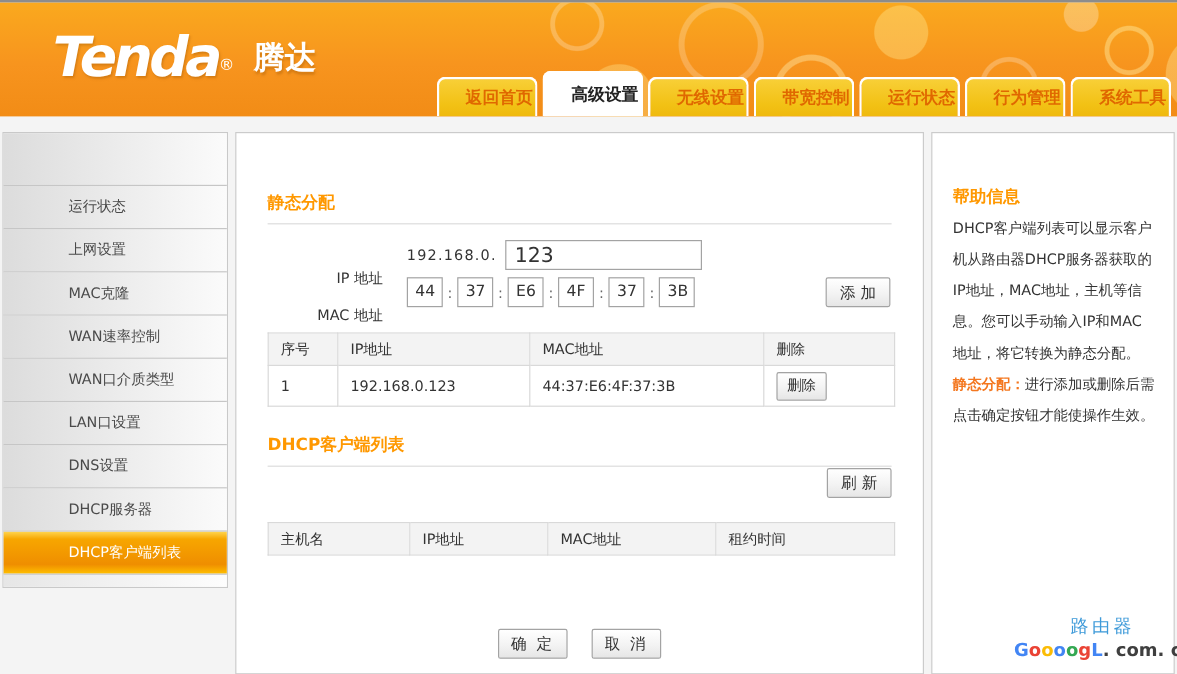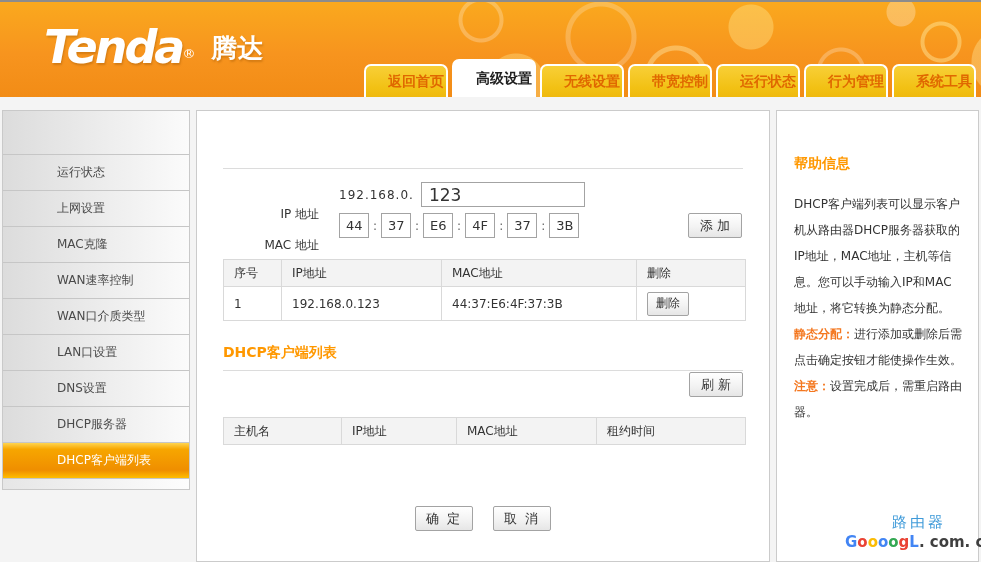--- a/index.html
+++ b/index.html
@@ -103,21 +103,21 @@
   .tbl1 { margin-top:21px;border-radius:26px; }
   .tbl2 { margin-top:20px; }
   th, td { border:1px solid #d9d9d9; text-align:left; font-weight:normal;
     padding:0 10px; font-size:12px; color:#333; overflow:hidden; white-space:nowrap; }
   th { background:#f3f3f3; height:27px; }
   td { height:34px; }
   .section2-title { margin-top:23px; }
   .action-row { display:flex; justify-content:center; gap:20px; margin-top:61px; }
   .action-row .btn { min-width:58px; letter-spacing:2px; }
   
-  .help-title { color:#ff9800; font-weight:bold; font-size:14px; margin-bottom:18px; }
+  .help-title { color:#ff9800; font-weight:bold; font-size:14px; margin-bottom:4px; }
   .help p { font-size:12px; color:#333; line-height:26px; }
   .help .hl { color:#f4771f; font-weight:bold; }
   
   .watermark { position:absolute; left:842px; top:511px; width:138px; height:50px; }
   .cloud { position:absolute; inset:0; }
   .cloud span { position:absolute; background:rgba(255,255,255,.92); border-radius:50%; }
   .wm-cn { position:absolute; left:50px; top:2px; color:#3e9ad9; font-size:15px;
     letter-spacing:3px; white-space:nowrap; }
   .wm-url { position:absolute; left:3px; top:22px; font-size:15px; font-weight:bold;
     white-space:nowrap; letter-spacing:0; }
@@ -152,20 +152,21 @@
     <div class="side-item">WAN速率控制</div>
     <div class="side-item">WAN口介质类型</div>
     <div class="side-item">LAN口设置</div>
     <div class="side-item">DNS设置</div>
     <div class="side-item">DHCP服务器</div>
     <div class="side-item active">DHCP客户端列表</div>
     <div class="side-fill"></div>
 </div>
 
 <div class="main">
+  <div class="section-title">静态分配</div>
   <hr class="rule">
 
   <div class="form-row">
     <span class="f-label">IP 地址</span>
     <span class="ip-prefix">192.168.0.</span>
     <input class="text-input" type="text" value="123" style="">
   </div>
 
   <div class="form-row mac">
     <span class="f-label">MAC 地址</span>
@@ -225,21 +226,20 @@
   <div class="action-row">
     <button class="btn">确 定</button>
     <button class="btn">取 消</button>
   </div>
 </div>
 
 <div class="help">
   <div class="help-title">帮助信息</div>
   <p>DHCP客户端列表可以显示客户机从路由器DHCP服务器获取的IP地址，MAC地址，主机等信息。您可以手动输入IP和MAC地址，将它转换为静态分配。</p>
   <p><span class="hl">静态分配：</span><span>进行添加或删除后需点击确定按钮才能使操作生效。</span></p>
-  <p><span class="hl">注意：</span><span>设置完成后，需重启路由器。</span></p>
 </div>
 
 <div class="watermark">
   <div class="cloud">
     <span style="left:2px;top:14px;width:40px;height:28px;"></span>
     <span style="left:30px;top:4px;width:56px;height:34px;"></span>
     <span style="left:74px;top:8px;width:52px;height:30px;"></span>
     <span style="left:14px;top:26px;width:110px;height:22px;"></span>
   </div>
   <div class="wm-cn">路由器</div>

